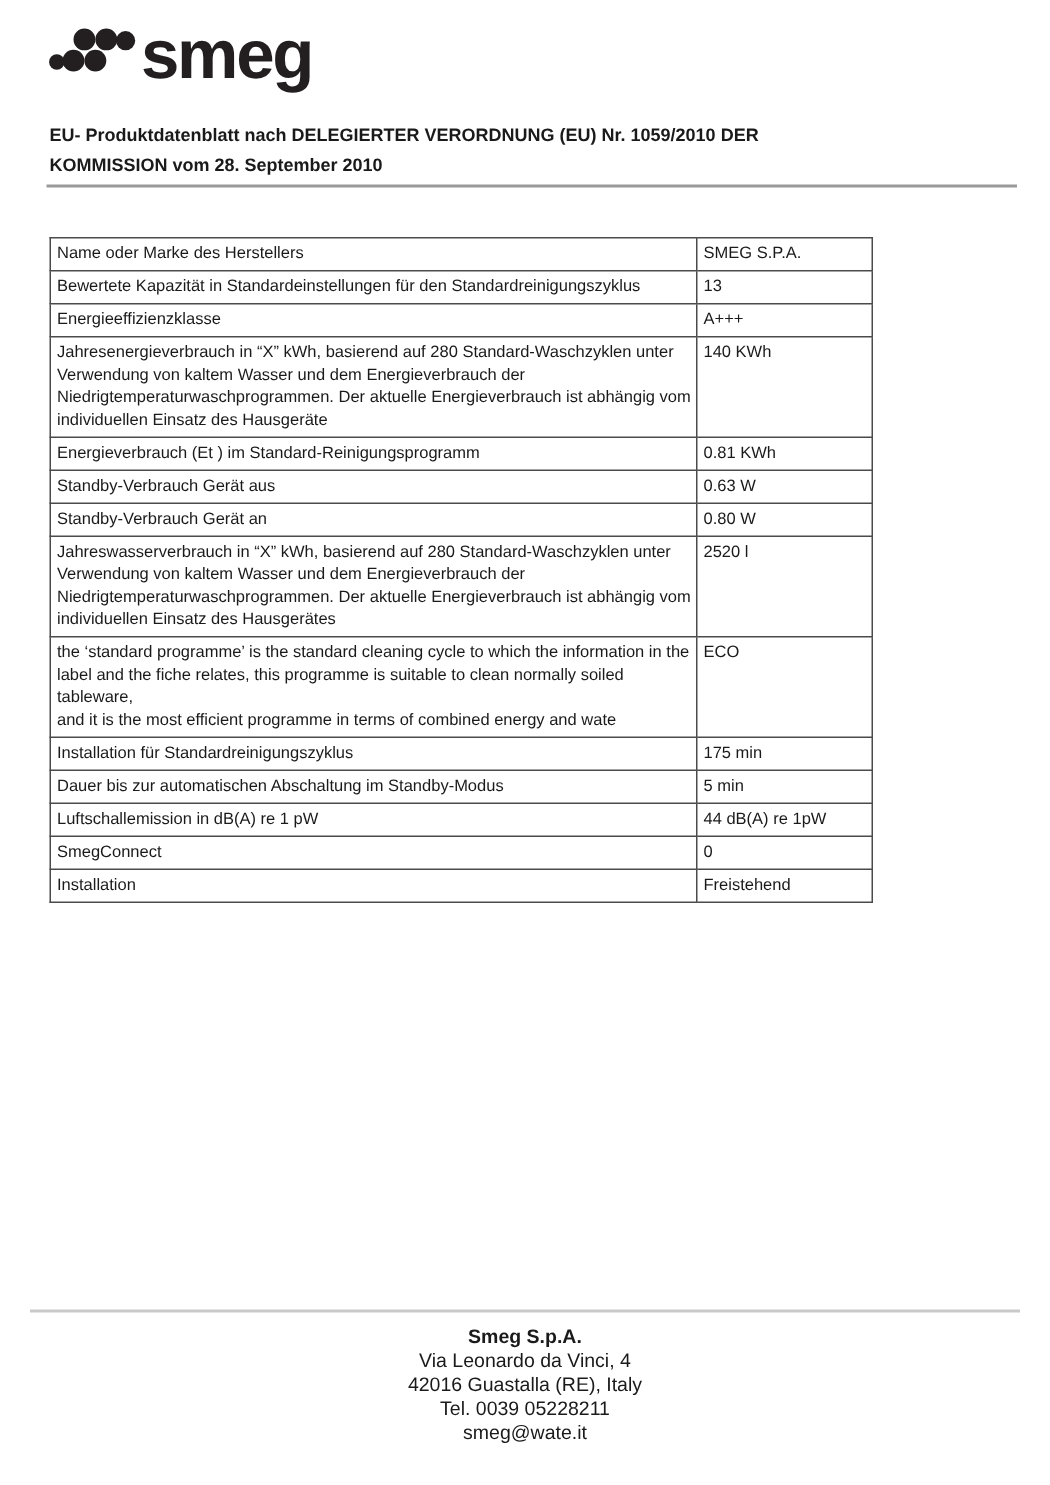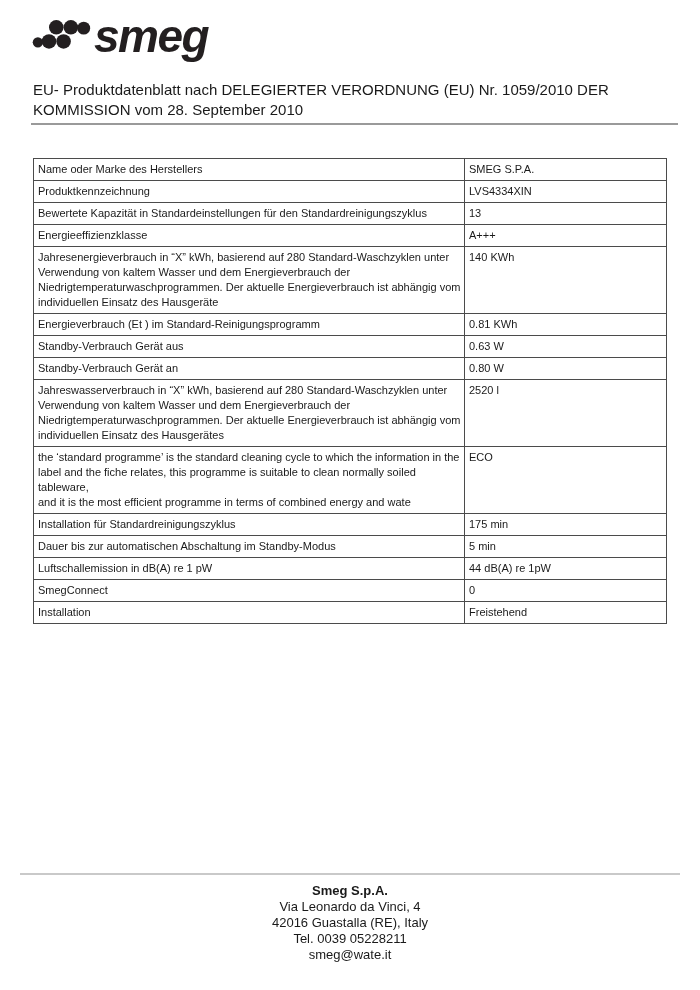--- a/index.html
+++ b/index.html
@@ -12,56 +12,55 @@
     font-family: "Liberation Sans", sans-serif;
     color: #1a1a1a;
     overflow: hidden;
   }
   
   .logo {
     position: absolute;
     left: 30px;
     top: 13px;
     display: flex;
-    align-items: center;
-    font-style: italic;
+    align-items: flex-start;
   }
   .logo-dots { width: 62px; height: 36px; margin-bottom: 9px; margin-right: 2px; }
   .logo-text {
     font-size: 46px;
     font-weight: bold;
     letter-spacing: -1.5px;
     line-height: 1;
     color: #231f20;
   }
   
   .title {
     position: absolute;
     left: 33px;
     top: 80px;
     width: 640px;
-    font-size: 15px;
-    font-weight: normal;
+    font-size: 12px;
+    font-weight: bold;
     line-height: 20px;
     white-space: pre-line;
   }
   .title-rule {
     position: absolute;
     left: 31px;
     top: 123px;
     width: 647px;
     border: none;
     border-top: 2px solid #9a9a9a;
   }
   
   .product-table {
     position: absolute;
     left: 33px;
     top: 158px;
-    width: 634px;
+    width: 549px;
     border-collapse: collapse;
     font-size: 11px;
     line-height: 15px;
   }
   .product-table td {
     border: 1px solid #4b4b4b;
     padding: 3px 3px 3px 4px;
     vertical-align: top;
   }
   .label-cell { width: 431px; white-space: pre-line; }
@@ -112,24 +111,20 @@
 
   <div class="title">EU- Produktdatenblatt nach DELEGIERTER VERORDNUNG (EU) Nr. 1059/2010 DER
 KOMMISSION vom 28. September 2010</div>
   <hr class="title-rule">
 
   <table class="product-table">
     <tbody>
         <tr>
           <td class="label-cell">Name oder Marke des Herstellers</td>
           <td class="value-cell">SMEG S.P.A.</td>
-        </tr>
-        <tr>
-          <td class="label-cell">Produktkennzeichnung</td>
-          <td class="value-cell">LVS4334XIN</td>
         </tr>
         <tr>
           <td class="label-cell">Bewertete Kapazität in Standardeinstellungen für den Standardreinigungszyklus</td>
           <td class="value-cell">13</td>
         </tr>
         <tr>
           <td class="label-cell">Energieeffizienzklasse</td>
           <td class="value-cell">A+++</td>
         </tr>
         <tr>

